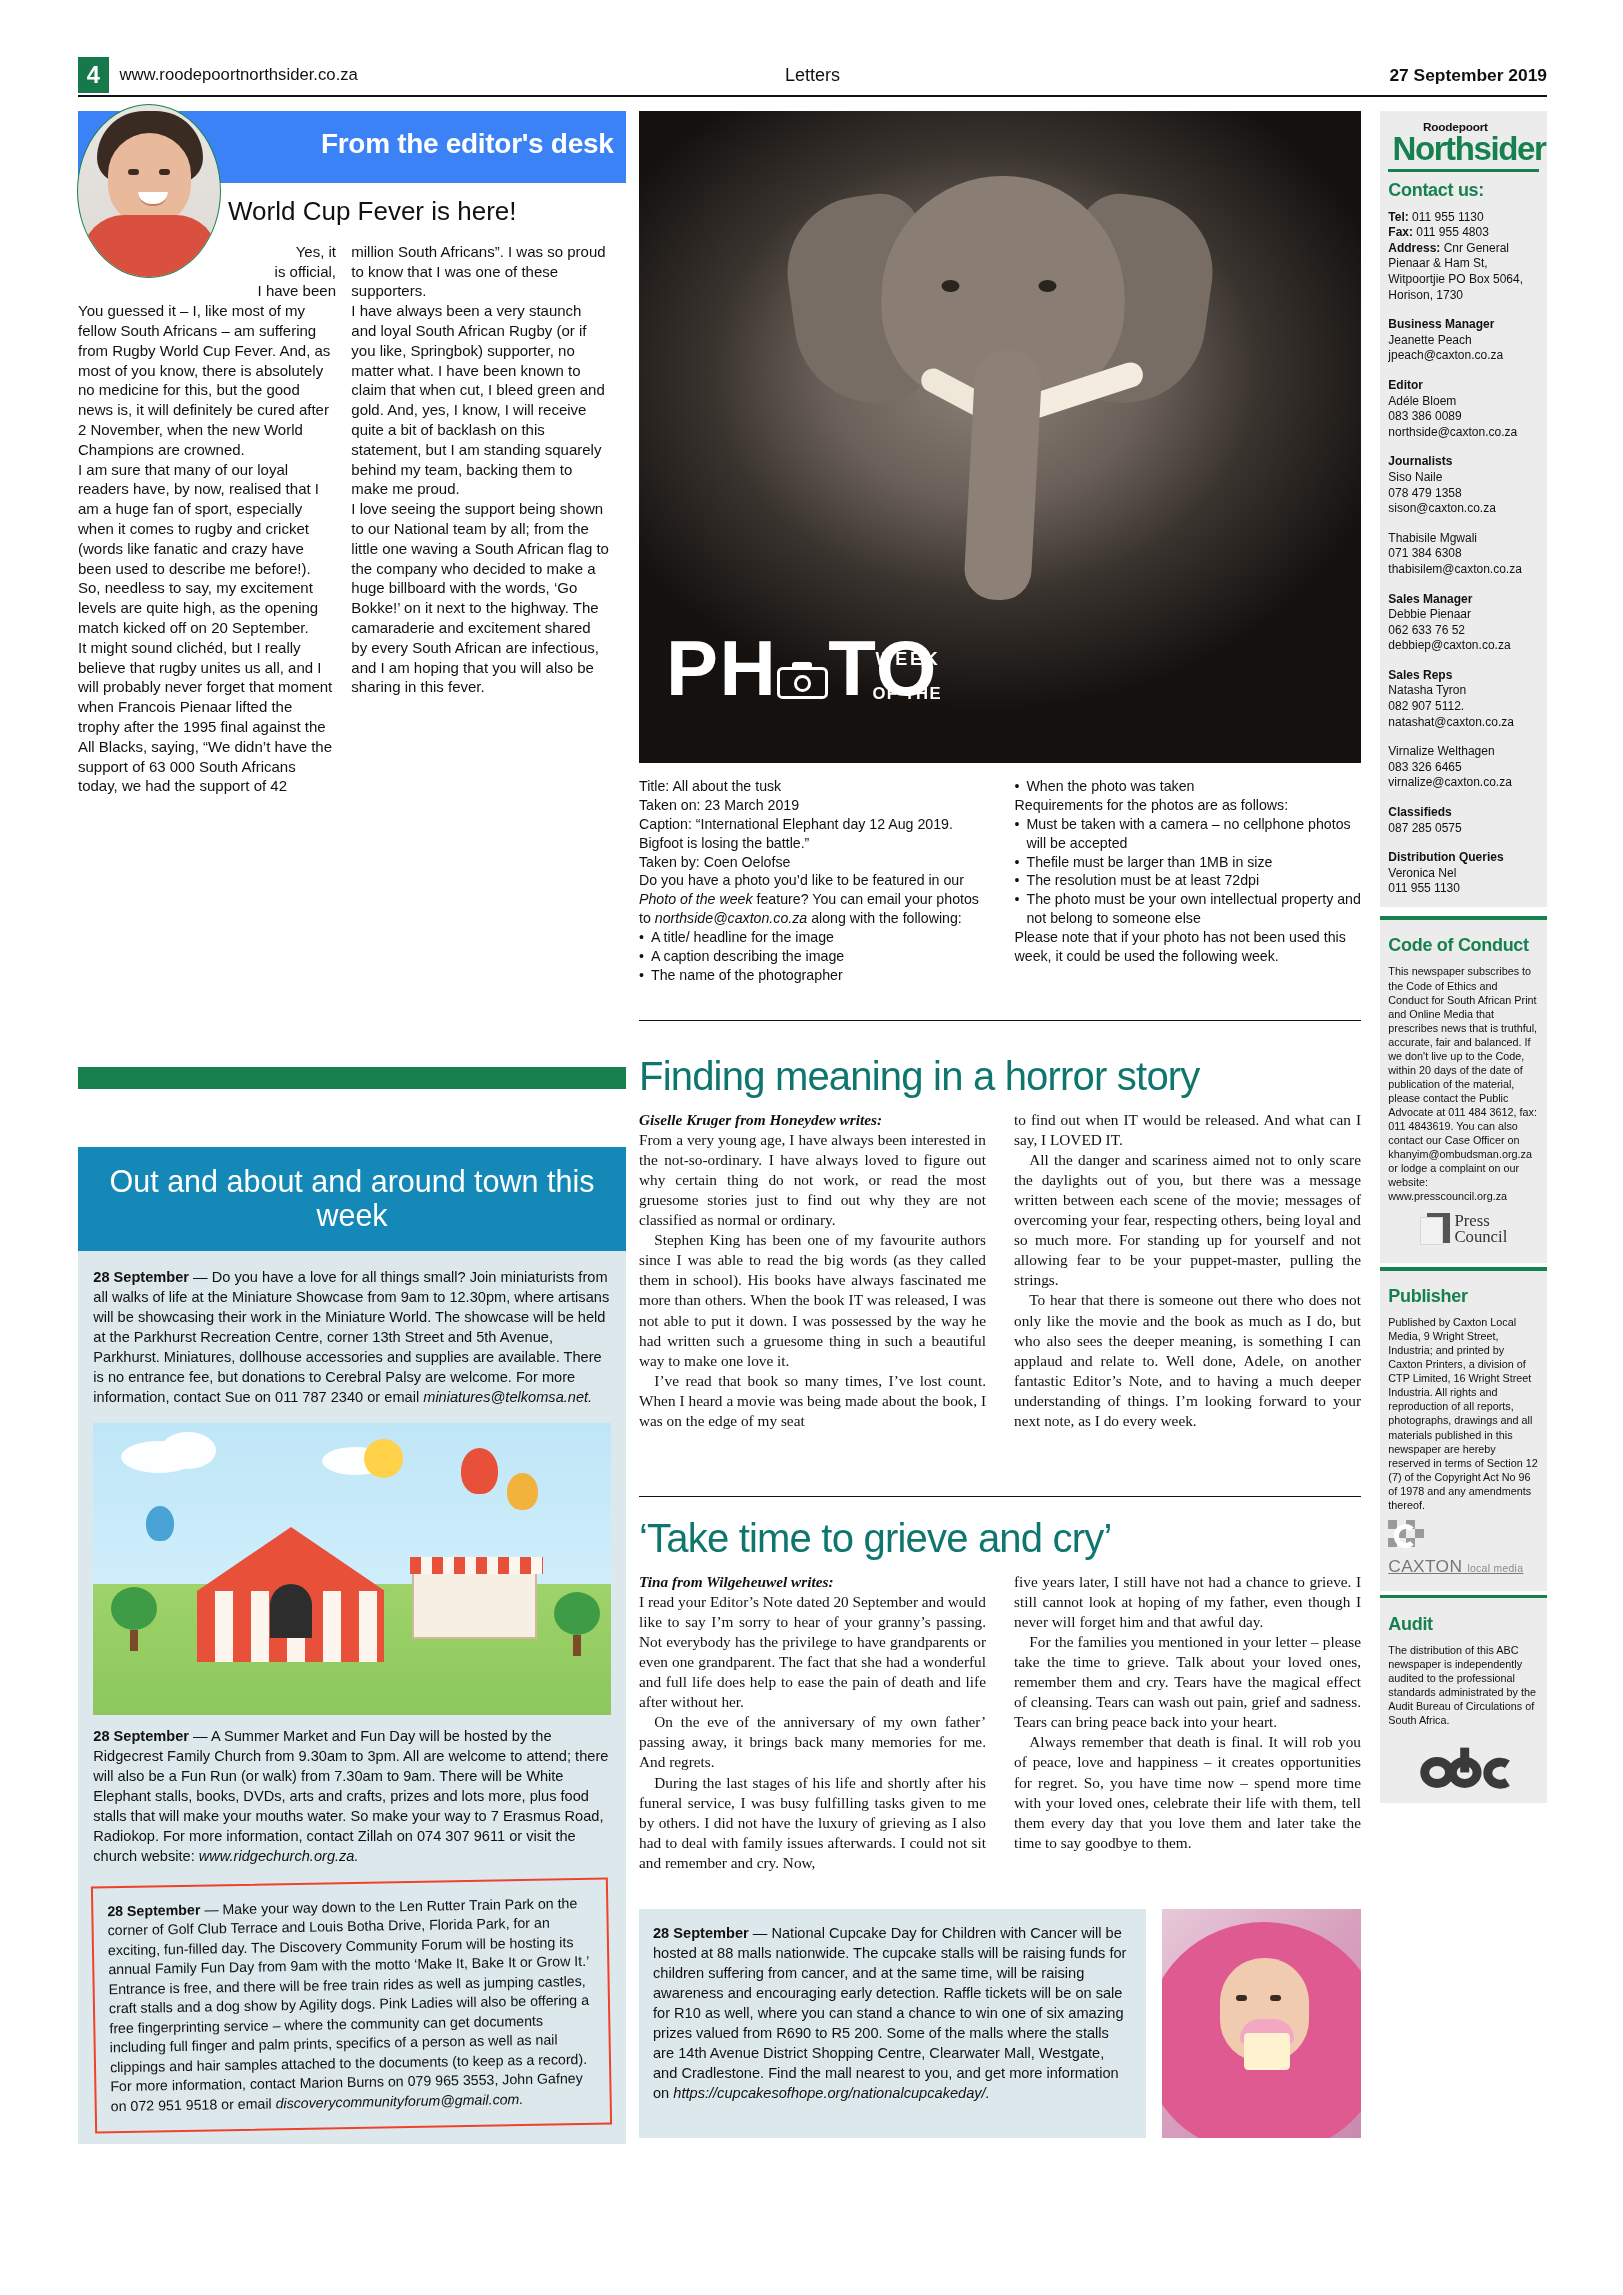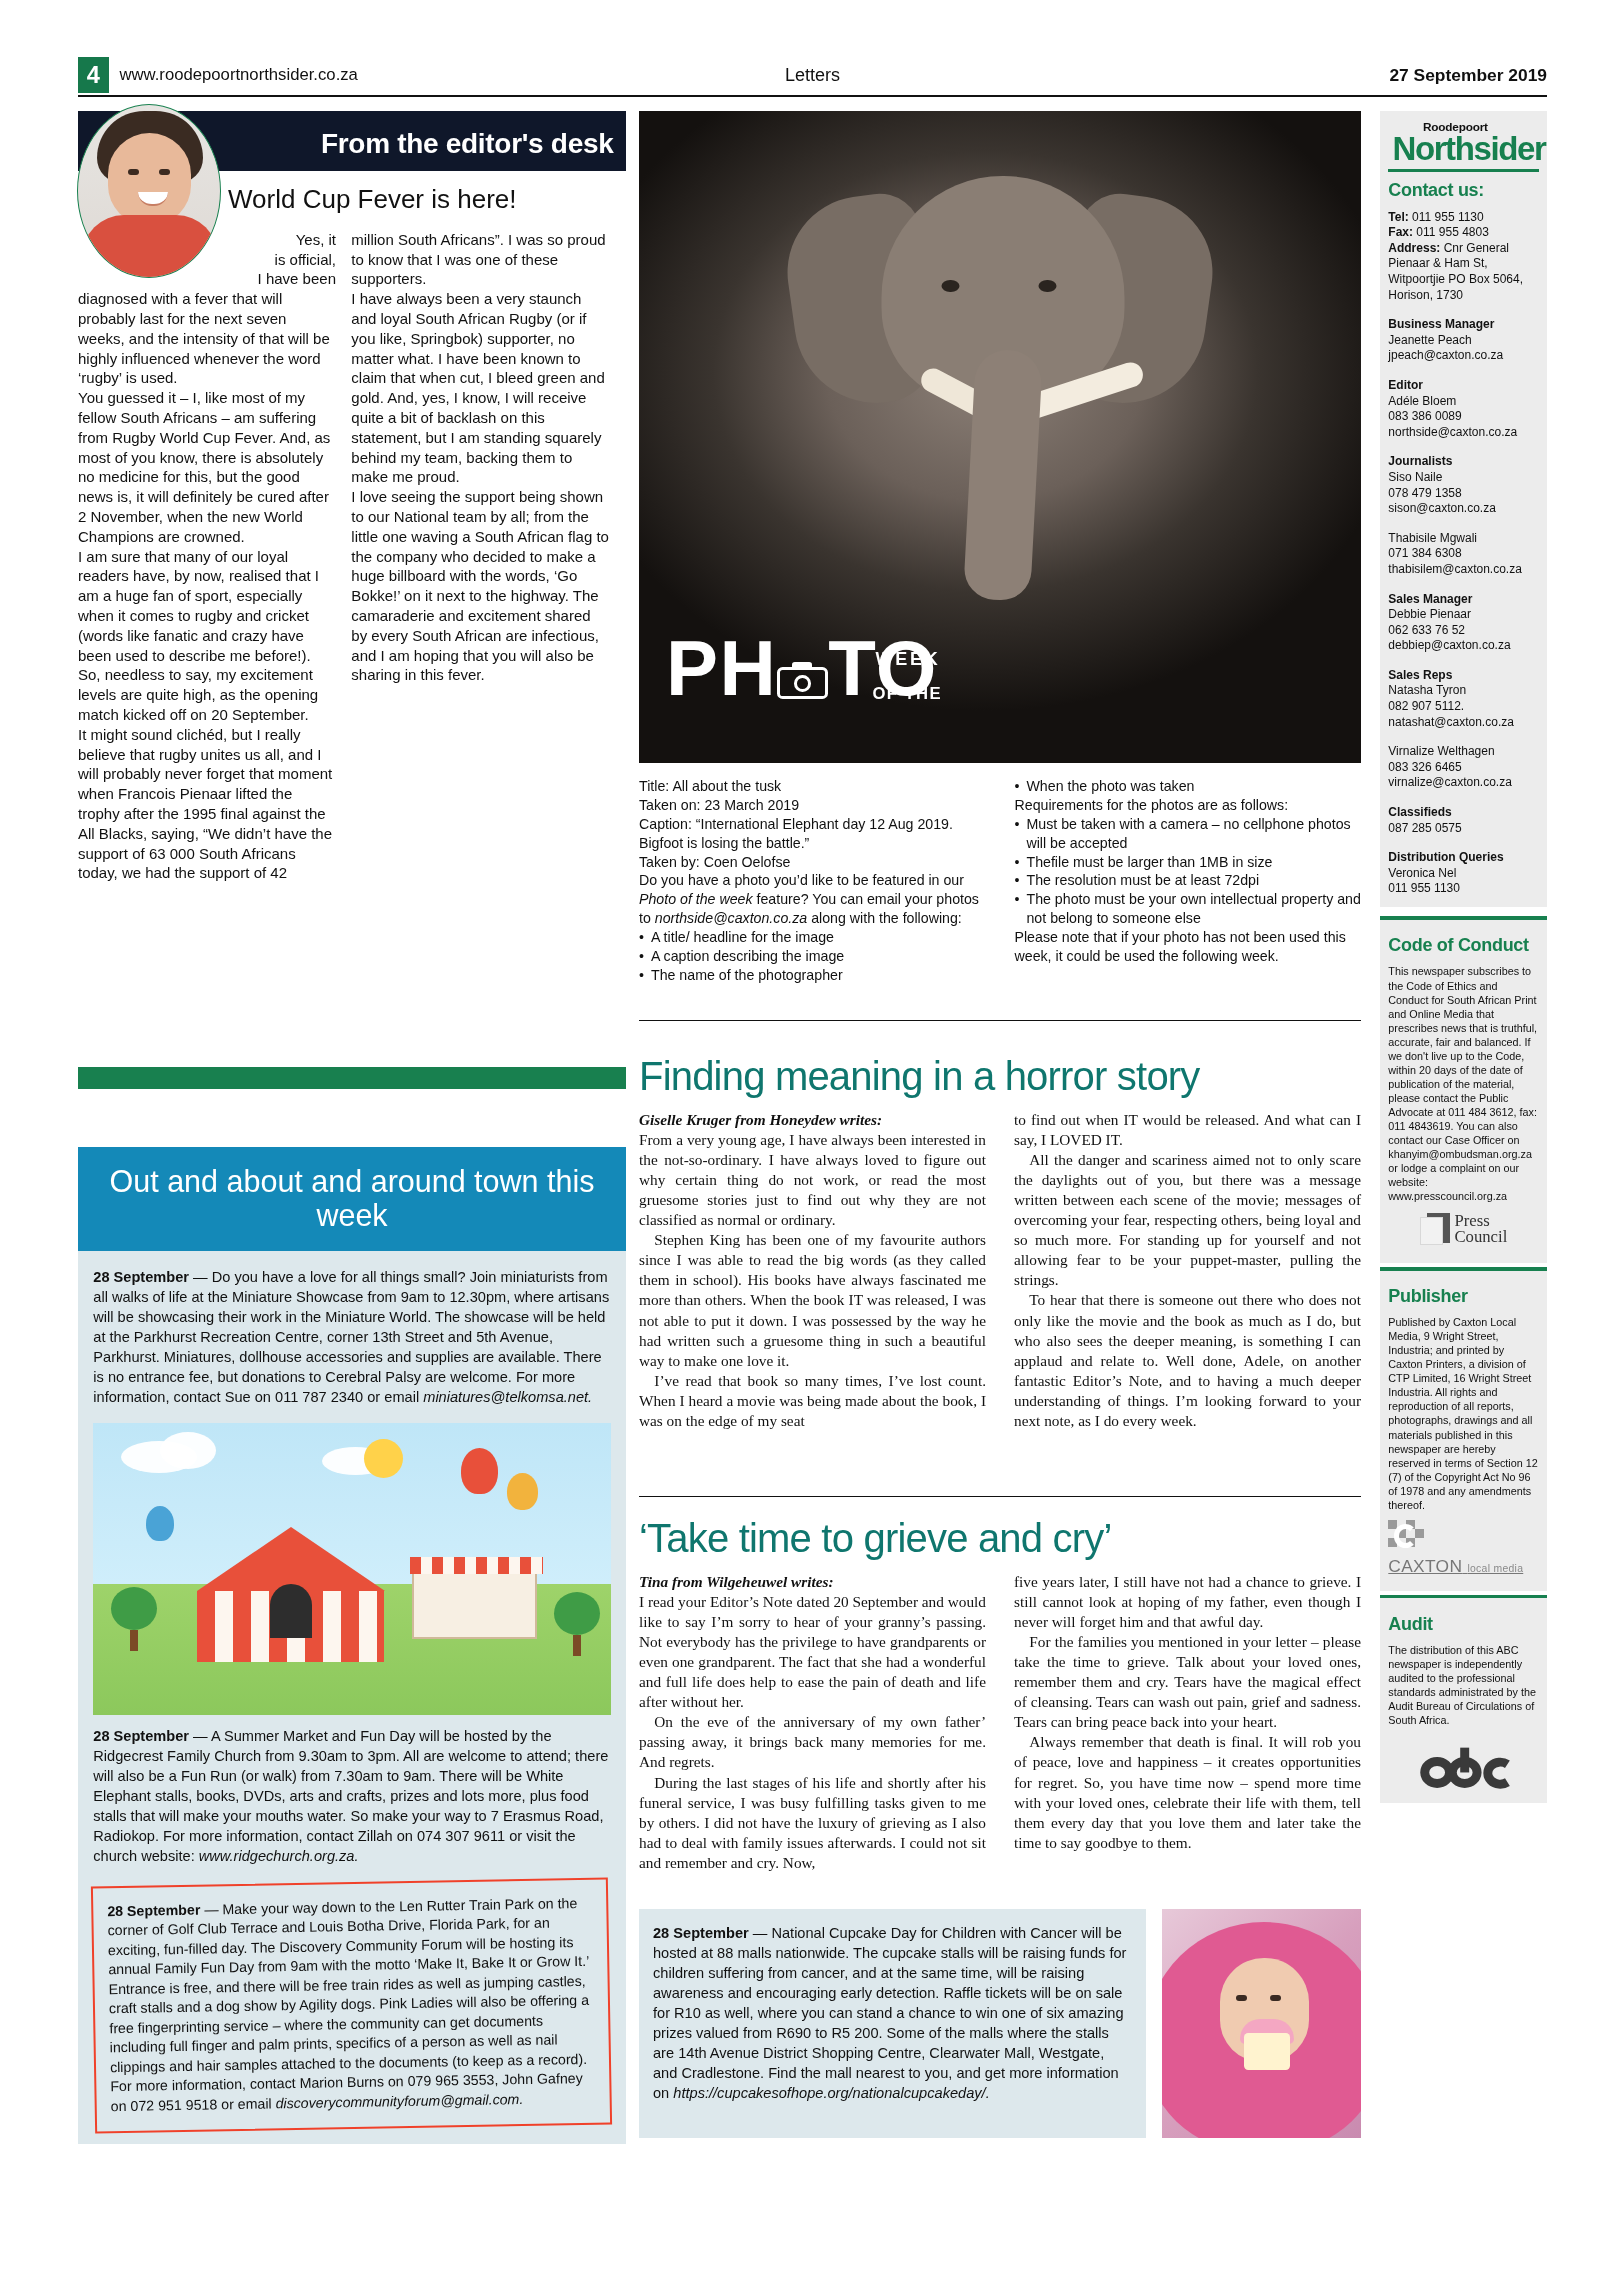--- a/index.html
+++ b/index.html
@@ -25,21 +25,21 @@
     position:absolute; left:0; right:0; text-align:center; font-size:18px; color:#111;
   }
   .masthead-date { margin-left:auto; font-size:17.4px; font-weight:bold; color:#111; }
   .masthead-rule {
     position:absolute; left:78px; top:95px; width:1469px; height:2.1px; background:#111;
   }
 
   
   .editor-block { position:absolute; left:78px; top:111px; width:548px; }
   .editor-head {
-    position:relative; height:60px; background:#0f172a;
+    position:relative; height:72px; background:#3b82f6;
   }
   .editor-head-title {
     position:absolute; right:12.5px; top:16.7px;
     color:#fff; font-size:28px; font-weight:bold; letter-spacing:-0.3px;
     font-family:"Liberation Sans", sans-serif;
   }
   .editor-photo {
     position:absolute; left:-1.4px; top:-7px; width:144px; height:174px;
     border-radius:50%; overflow:hidden; border:1.4px solid #18804f;
     background: linear-gradient(#e7e5e2,#ded9d4);
@@ -234,21 +234,20 @@
       </div>
       <div class="editor-head-title">From the editor's desk</div>
     </div>
     <div class="editor-subhead">World Cup Fever is here!</div>
 
     <div class="editor-cols">
       <div class="editor-col first">
         <p class="ed-indent">Yes, it</p>
         <p class="ed-indent">is official,</p>
         <p class="ed-indent">I have been</p>
-        <p>diagnosed with a fever that will probably last for the next seven weeks, and the intensity of that will be highly influenced whenever the word ‘rugby’ is used.</p>
         <p>You guessed it – I, like most of my fellow South Africans – am suffering from Rugby World Cup Fever. And, as most of you know, there is absolutely no medicine for this, but the good news is, it will definitely be cured after 2 November, when the new World Champions are crowned.</p>
         <p>I am sure that many of our loyal readers have, by now, realised that I am a huge fan of sport, especially when it comes to rugby and cricket (words like fanatic and crazy have been used to describe me before!). So, needless to say, my excitement levels are quite high, as the opening match kicked off on 20 September.</p>
         <p>It might sound clichéd, but I really believe that rugby unites us all, and I will probably never forget that moment when Francois Pienaar lifted the trophy after the 1995 final against the All Blacks, saying, “We didn’t have the support of 63 000 South Africans today, we had the support of 42</p>
       </div>
       <div class="editor-col">
         <p>million South Africans”. I was so proud to know that I was one of these supporters.</p>
         <p>I have always been a very staunch and loyal South African Rugby (or if you like, Springbok) supporter, no matter what. I have been known to claim that when cut, I bleed green and gold. And, yes, I know, I will receive quite a bit of backlash on this statement, but I am standing squarely behind my team, backing them to make me proud.</p>
         <p>I love seeing the support being shown to our National team by all; from the little one waving a South African flag to the company who decided to make a huge billboard with the words, ‘Go Bokke!’ on it next to the highway. The camaraderie and excitement shared by every South African are infectious, and I am hoping that you will also be sharing in this fever.</p>
       </div>
     </div>

